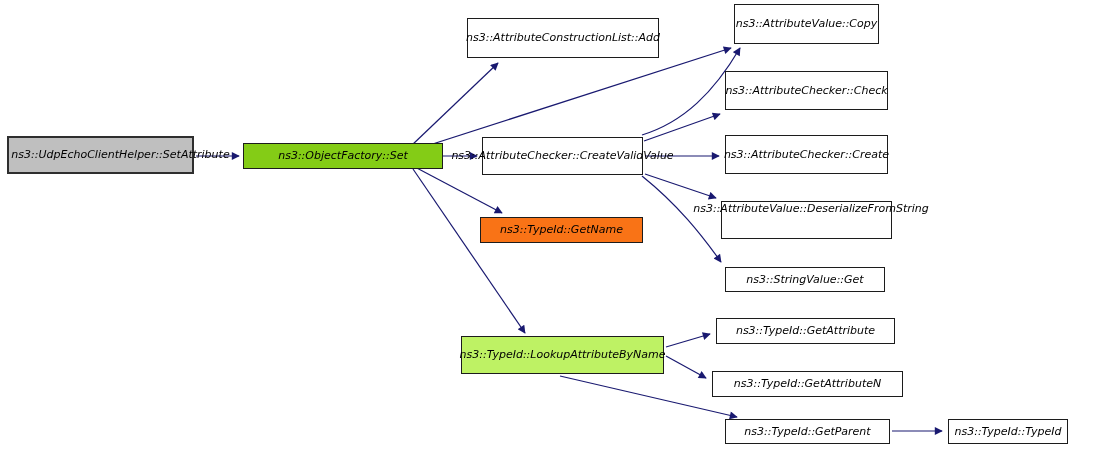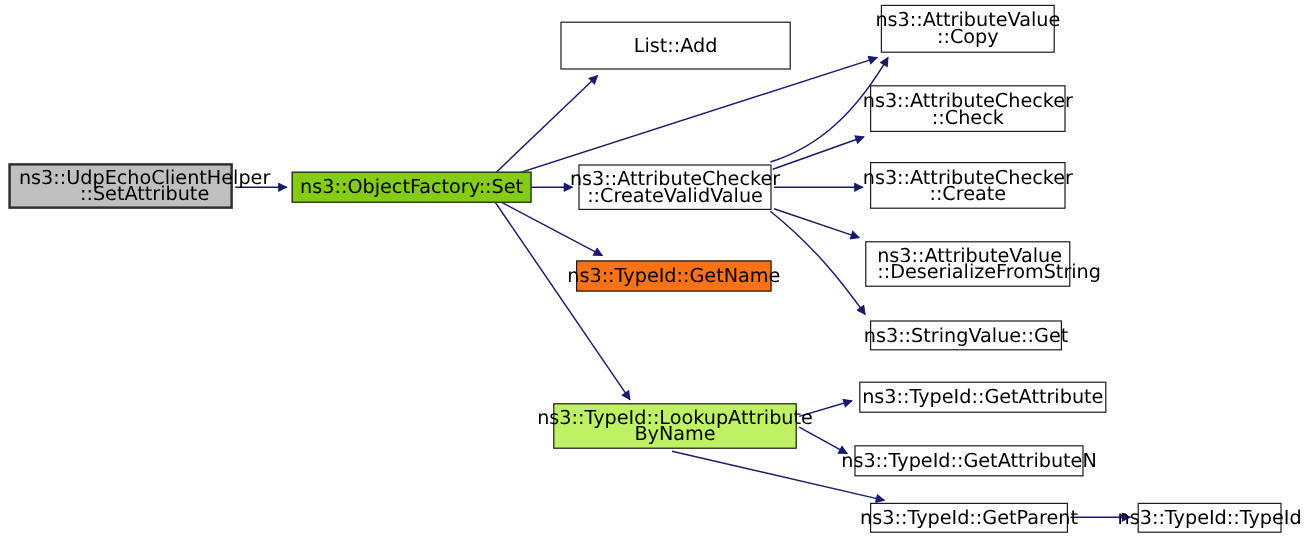--- a/index.html
+++ b/index.html
@@ -23,29 +23,30 @@
   }
   .edges-layer path.edge {
     fill: none;
     stroke-width: 1.2px;
   }
   .node {
     position: absolute;
     box-sizing: border-box;
     border: 1px solid #1c1c1c;
     display: flex;
-    flex-direction: column;
+    flex-direction: row;
     justify-content: center;
     align-items: center;
-    font-size: 16px;
+    font-size: 11px;
     line-height: 14px;
     color: #000000;
     text-align: center;
     white-space: nowrap;
     cursor: pointer;
+    font-style: italic;
   }
   .node.highlight {
     border-width: 2px;
     border-color: #2e2e2e;
     padding-left: 40px;
   }
   .node.left {
     align-items: flex-start;
     padding-left: 9px;
     text-align: left;
@@ -82,20 +83,21 @@
     </svg>
   <div id="nodes-layer">
       <div class="node highlight" style="left: 7px; top: 136px; width: 187px; height: 38px; background: rgb(191, 191, 191);">
         <div class="node-line">ns3::UdpEchoClientHelper</div>
         <div class="node-line">::SetAttribute</div>
       </div>
       <div class="node" style="left: 243px; top: 143px; width: 200px; height: 26px; background: #84cc16;">
         <div class="node-line">ns3::ObjectFactory::Set</div>
       </div>
       <div class="node" style="left: 467px; top: 18px; width: 192px; height: 40px; background: rgb(255, 255, 255);">
+        <div class="node-line">ns3::AttributeConstruction</div>
         <div class="node-line">List::Add</div>
       </div>
       <div class="node" style="left: 734px; top: 4px; width: 145px; height: 40px; background: rgb(255, 255, 255);">
         <div class="node-line">ns3::AttributeValue</div>
         <div class="node-line">::Copy</div>
       </div>
       <div class="node" style="left: 725px; top: 71px; width: 163px; height: 39px; background: rgb(255, 255, 255);">
         <div class="node-line">ns3::AttributeChecker</div>
         <div class="node-line">::Check</div>
       </div>
@@ -114,21 +116,21 @@
         <div class="node-line">ns3::AttributeValue</div>
         <div class="node-line">::DeserializeFromString</div>
       </div>
       <div class="node" style="left: 725px; top: 267px; width: 160px; height: 25px; background: rgb(255, 255, 255);">
         <div class="node-line">ns3::StringValue::Get</div>
       </div>
       <div class="node" style="left: 461px; top: 336px; width: 203px; height: 38px; background: #bef264;">
         <div class="node-line">ns3::TypeId::LookupAttribute</div>
         <div class="node-line">ByName</div>
       </div>
-      <div class="node" style="left: 716px; top: 318px; width: 206px; height: 26px; background: rgb(255, 255, 255);">
+      <div class="node" style="left: 716px; top: 318px; width: 179px; height: 26px; background: rgb(255, 255, 255);">
         <div class="node-line">ns3::TypeId::GetAttribute</div>
       </div>
       <div class="node" style="left: 712px; top: 371px; width: 191px; height: 26px; background: rgb(255, 255, 255);">
         <div class="node-line">ns3::TypeId::GetAttributeN</div>
       </div>
       <div class="node" style="left: 725px; top: 419px; width: 165px; height: 25px; background: rgb(255, 255, 255);">
         <div class="node-line">ns3::TypeId::GetParent</div>
       </div>
       <div class="node" style="left: 948px; top: 419px; width: 120px; height: 25px; background: rgb(255, 255, 255);">
         <div class="node-line">ns3::TypeId::TypeId</div>

